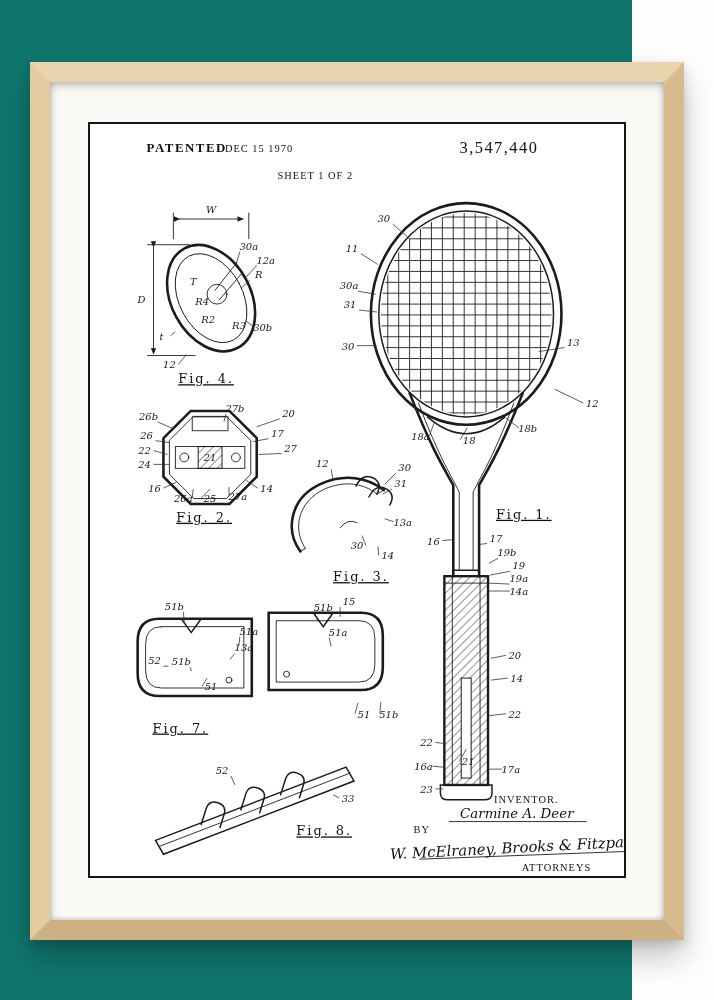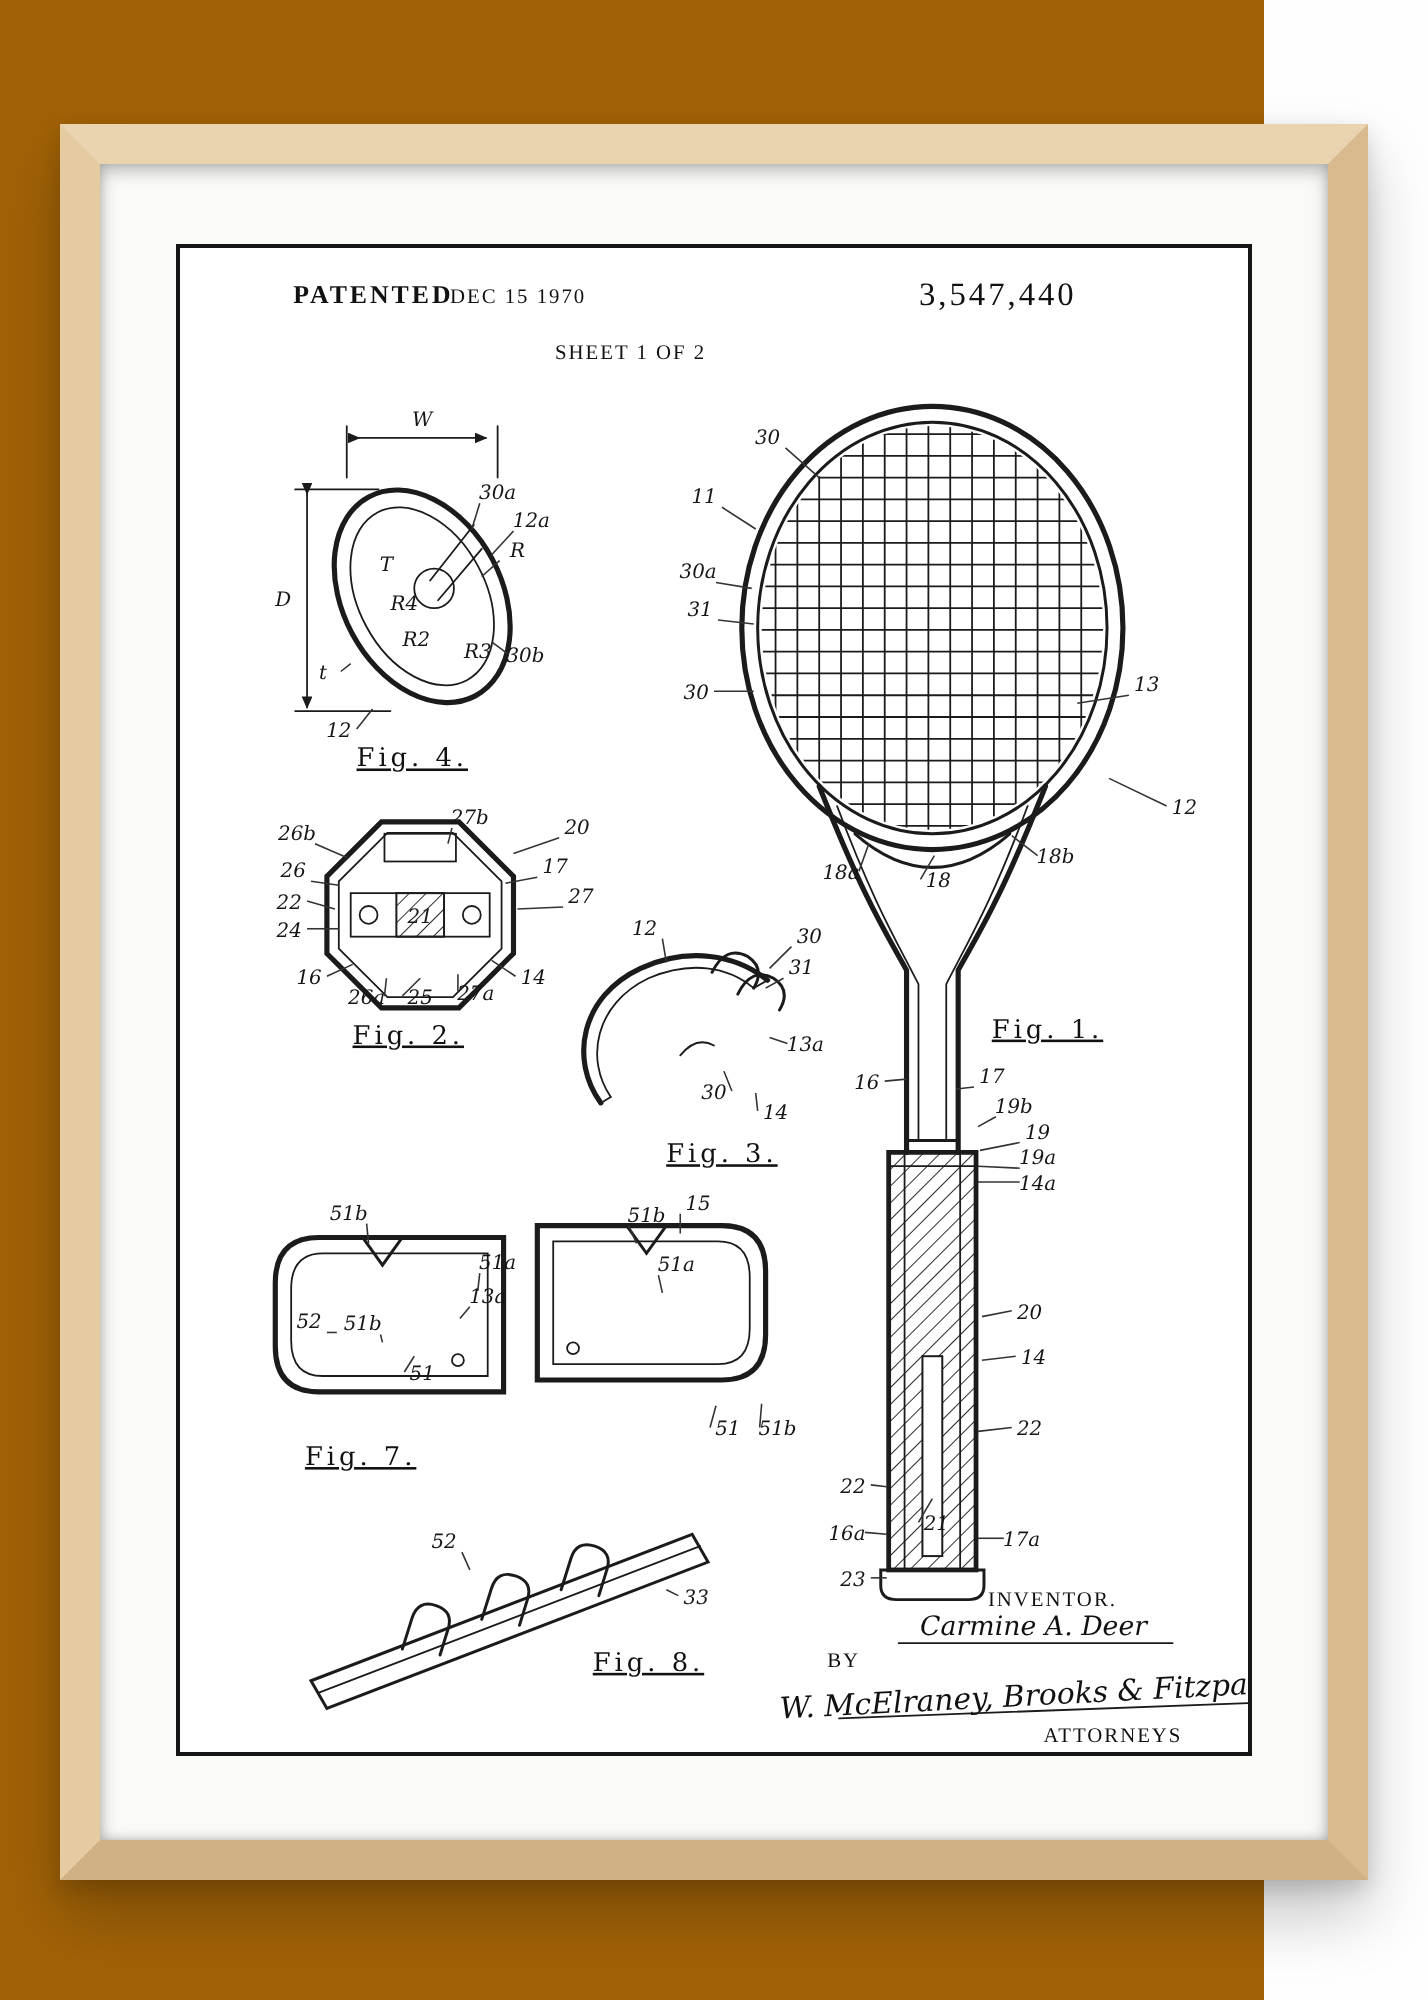--- a/index.html
+++ b/index.html
@@ -1,16 +1,16 @@
 <!DOCTYPE html>
 <html><head>
 <meta charset="utf-8">
 <style>
   html,body{margin:0;padding:0;width:714px;height:1000px;background:#fefefe;overflow:hidden;}
-  .scene{position:relative;width:632px;height:1000px;background:#a16207;font-family:"Liberation Serif",serif;}
+  .scene{position:relative;width:632px;height:1000px;background:#0f766e;font-family:"Liberation Serif",serif;}
   .frame{position:absolute;left:30px;top:62px;width:654px;height:878px;box-sizing:border-box;
     border:20px solid #dfc49a;border-top-color:#ead4af;border-left-color:#e4cba2;
     border-bottom-color:#d0b183;border-right-color:#d8ba8e;background:#fbfbf8;
     box-shadow:0 18px 30px rgba(0,0,0,.22),0 4px 10px rgba(0,0,0,.15);}
   .mat{position:absolute;inset:0;background:#fafaf6;padding:40px 38px 42px 38px;box-sizing:border-box;
     box-shadow:inset 0 3px 9px rgba(0,0,0,.28), inset 0 -1px 5px rgba(0,0,0,.14);}
   .sheet{width:100%;height:100%;box-sizing:border-box;border:2px solid #161616;background:#ffffff;position:relative;}
   svg{display:block;width:100%;height:100%;}
   .ink{stroke:#1b1b1b;fill:none;stroke-linecap:round;}
   .w3{stroke-width:2.6;}

